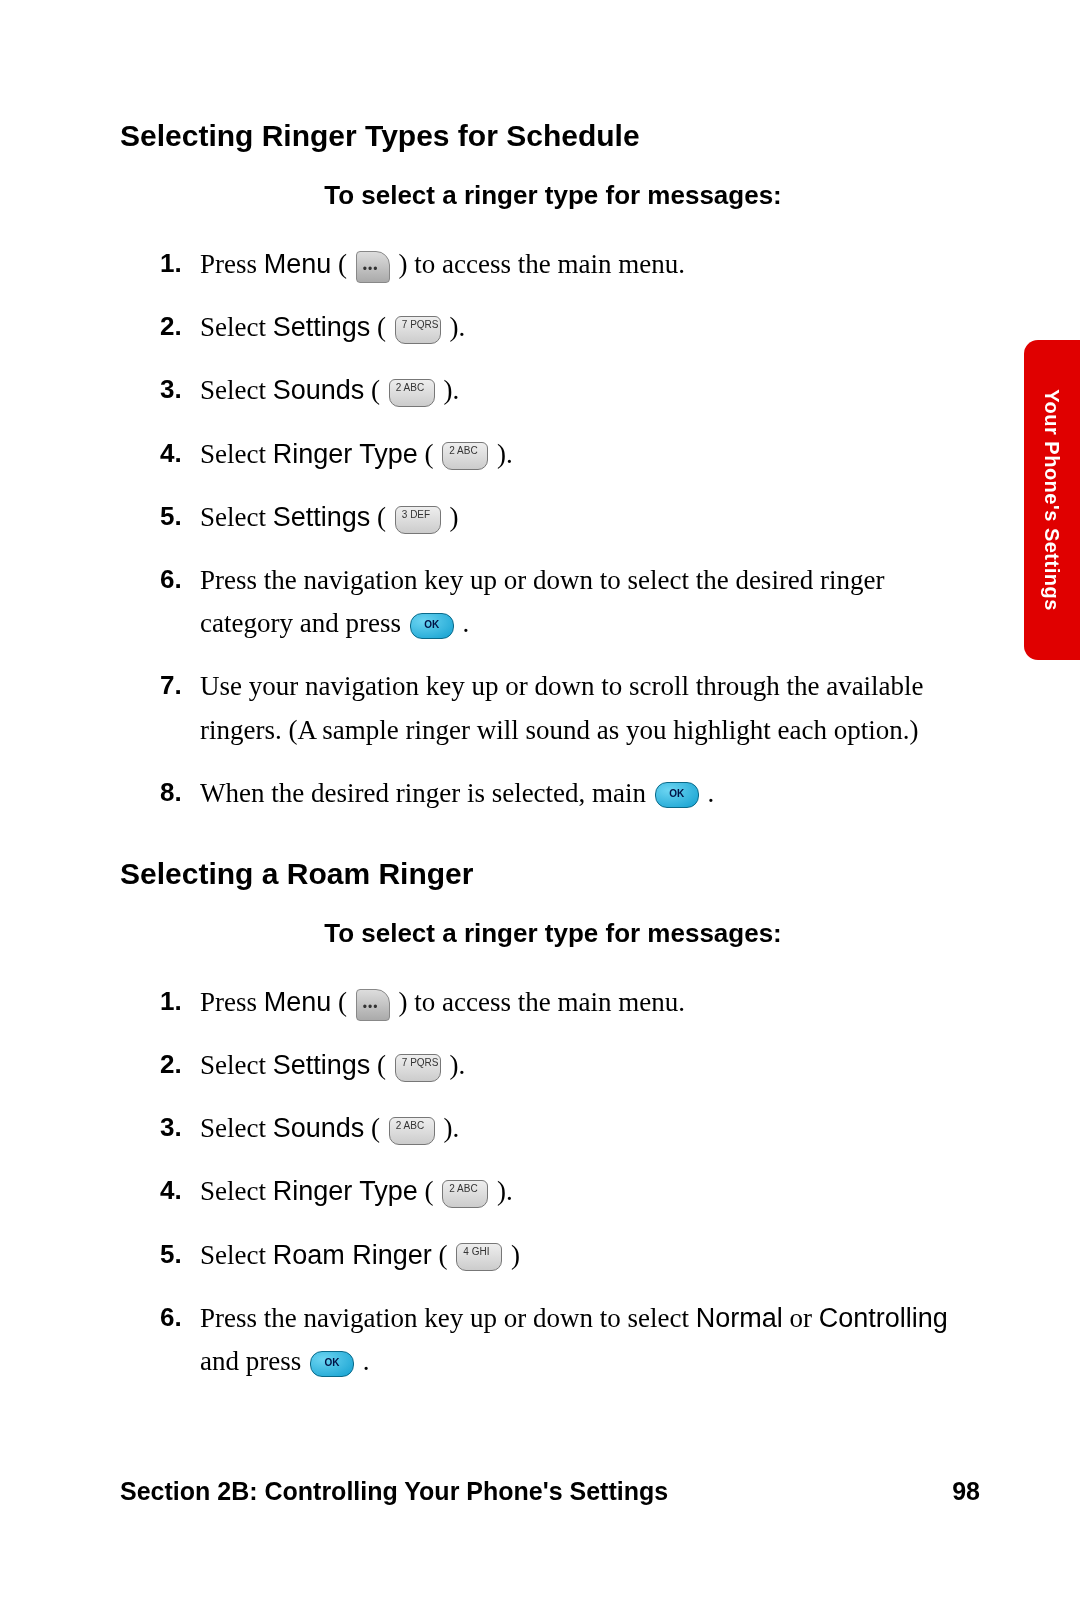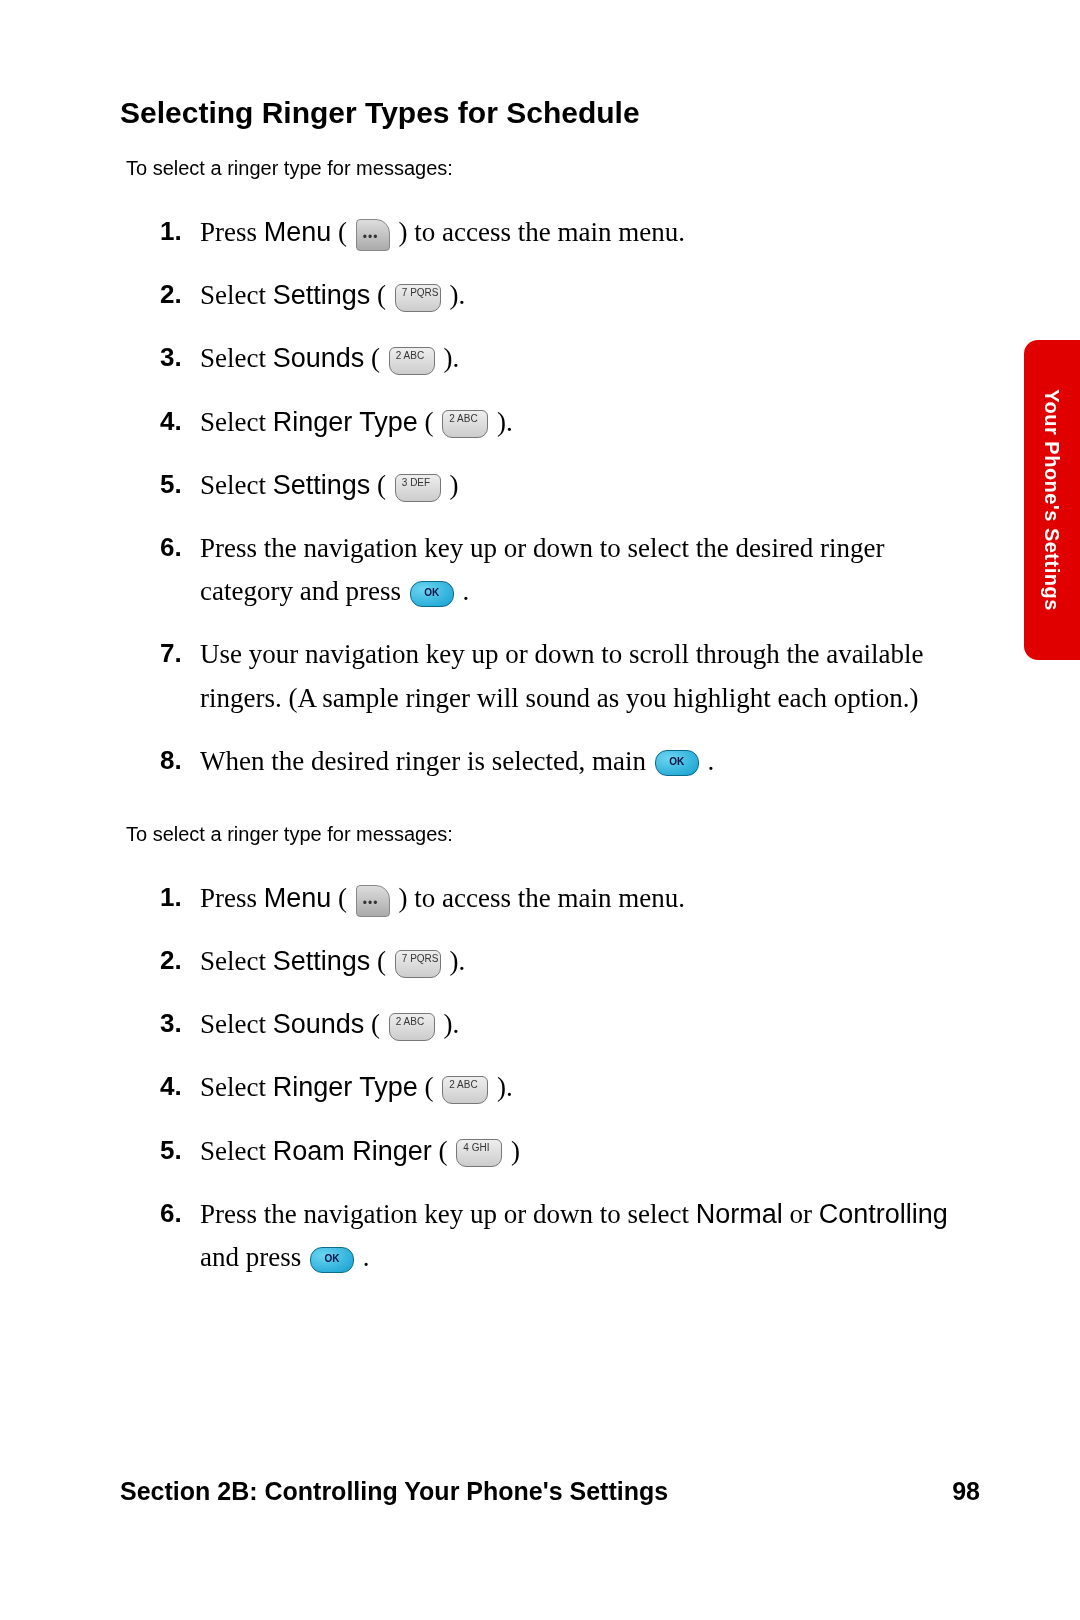--- a/index.html
+++ b/index.html
@@ -9,33 +9,34 @@
     width: 1080px;
     height: 1620px;
     font-family: Georgia, 'Times New Roman', serif;
     font-size: 27px;
     line-height: 1.5;
     background: #fff;
     color: #000;
     position: relative;
   }
   .content {
-    padding: 90px 100px 0 120px;
+    padding: 113px 100px 0 120px;
   }
   .h2 {
     font-family: Arial, Helvetica, sans-serif;
     font-weight: bold;
     font-size: 30px;
     margin: 0 0 18px 0;
   }
   .subhead {
     font-family: Arial, Helvetica, sans-serif;
-    font-weight: normal;
-    font-size: 20px;
+    font-weight: bold;
+    font-size: 26px;
     margin: 0 0 28px 6px;
+    text-align: center;
   }
   ol {
     list-style: none;
     counter-reset: item;
     padding: 0 0 0 40px;
     margin: 0 0 36px 0;
   }
   ol li {
     counter-increment: item;
     position: relative;
@@ -180,20 +181,21 @@
     </li>
     <li>
       <span>Press the navigation key up or down to select the desired ringer category and press </span><span class="ok"></span><span> .</span>
     </li>
     <li>Use your navigation key up or down to scroll through the available ringers. (A sample ringer will sound as you highlight each option.)</li>
     <li>
       <span>When the desired ringer is selected, main </span><span class="ok"></span><span> .</span>
     </li>
   </ol>
 
+  <div class="h2">Selecting a Roam Ringer</div>
   <div class="subhead">To select a ringer type for messages:</div>
 
   <ol>
     <li>
       <span>Press </span><span class="sans-b">Menu</span><span> ( </span><span class="menu-icon"></span><span> ) to access the main menu.</span>
     </li>
     <li>
       <span>Select </span><span class="sans-b">Settings</span><span> ( </span><span class="key k7"></span><span> ).</span>
     </li>
     <li>

